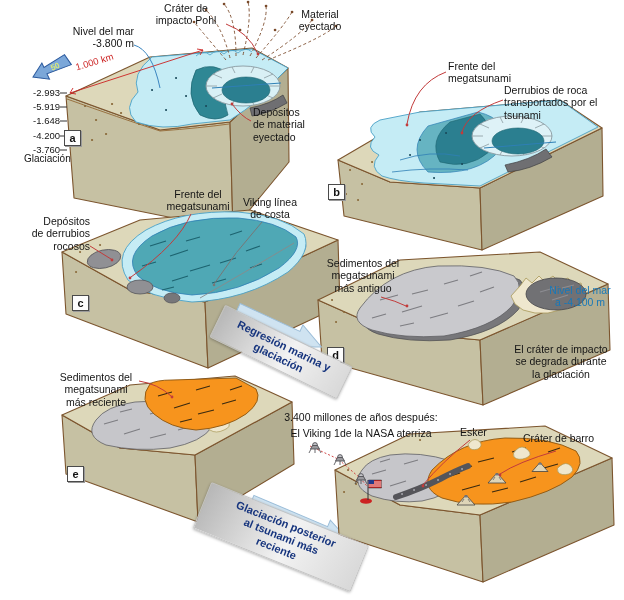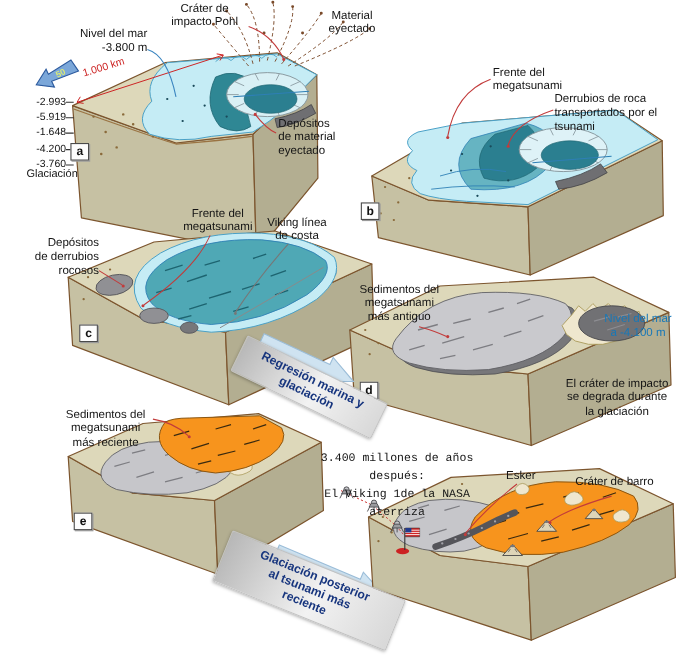--- a/index.html
+++ b/index.html
@@ -16,21 +16,21 @@
   .axis{font-size:10px;}
   .tag{position:absolute;width:15px;height:14px;background:#fdfdfd;border:1.6px solid #4a4a4a;
        box-shadow:1px 1px 0 #9a9a9a;font:bold 11px/14px "Liberation Sans",sans-serif;
        text-align:center;color:#111;}
   .plaque{position:absolute;background:linear-gradient(100deg,#b7b7b7,#f2f2f2 55%,#d8d8d8);
        border:1px solid #c2c2c2;border-radius:2px;box-shadow:0 1px 3px rgba(0,0,0,.3);
        color:#17357e;font-weight:bold;font-size:11px;line-height:1.2;text-align:center;
        padding:4px 6px;white-space:pre-line;}
   .pl1{left:210px;top:334px;width:128px;transform:rotate(26deg);}
   .pl2{left:196px;top:512px;width:156px;transform:rotate(22deg);}
-  .hl{line-height:1.55;font-family:Liberation Mono, monospace;}
+  .hl{line-height:1.55;}
 </style>
 </head>
 <body>
 
 <div id="fig">
 
 <svg id="art" width="624" height="600" viewBox="0 0 624 600">
 
   <g stroke-linejoin="round">
     <path d="M66,96 L160,130 L230,122 L233,230 L74,198 Z" fill="#c6c1a3" stroke="#7c552e" stroke-width="1.1"></path>

